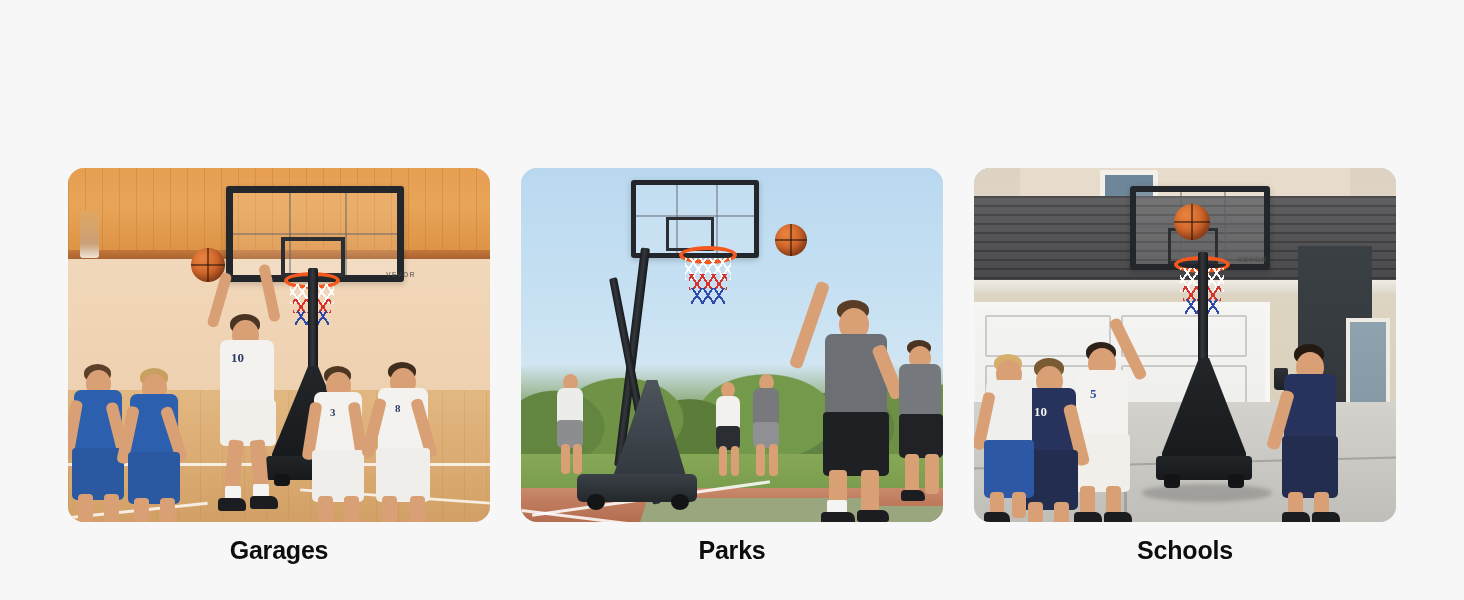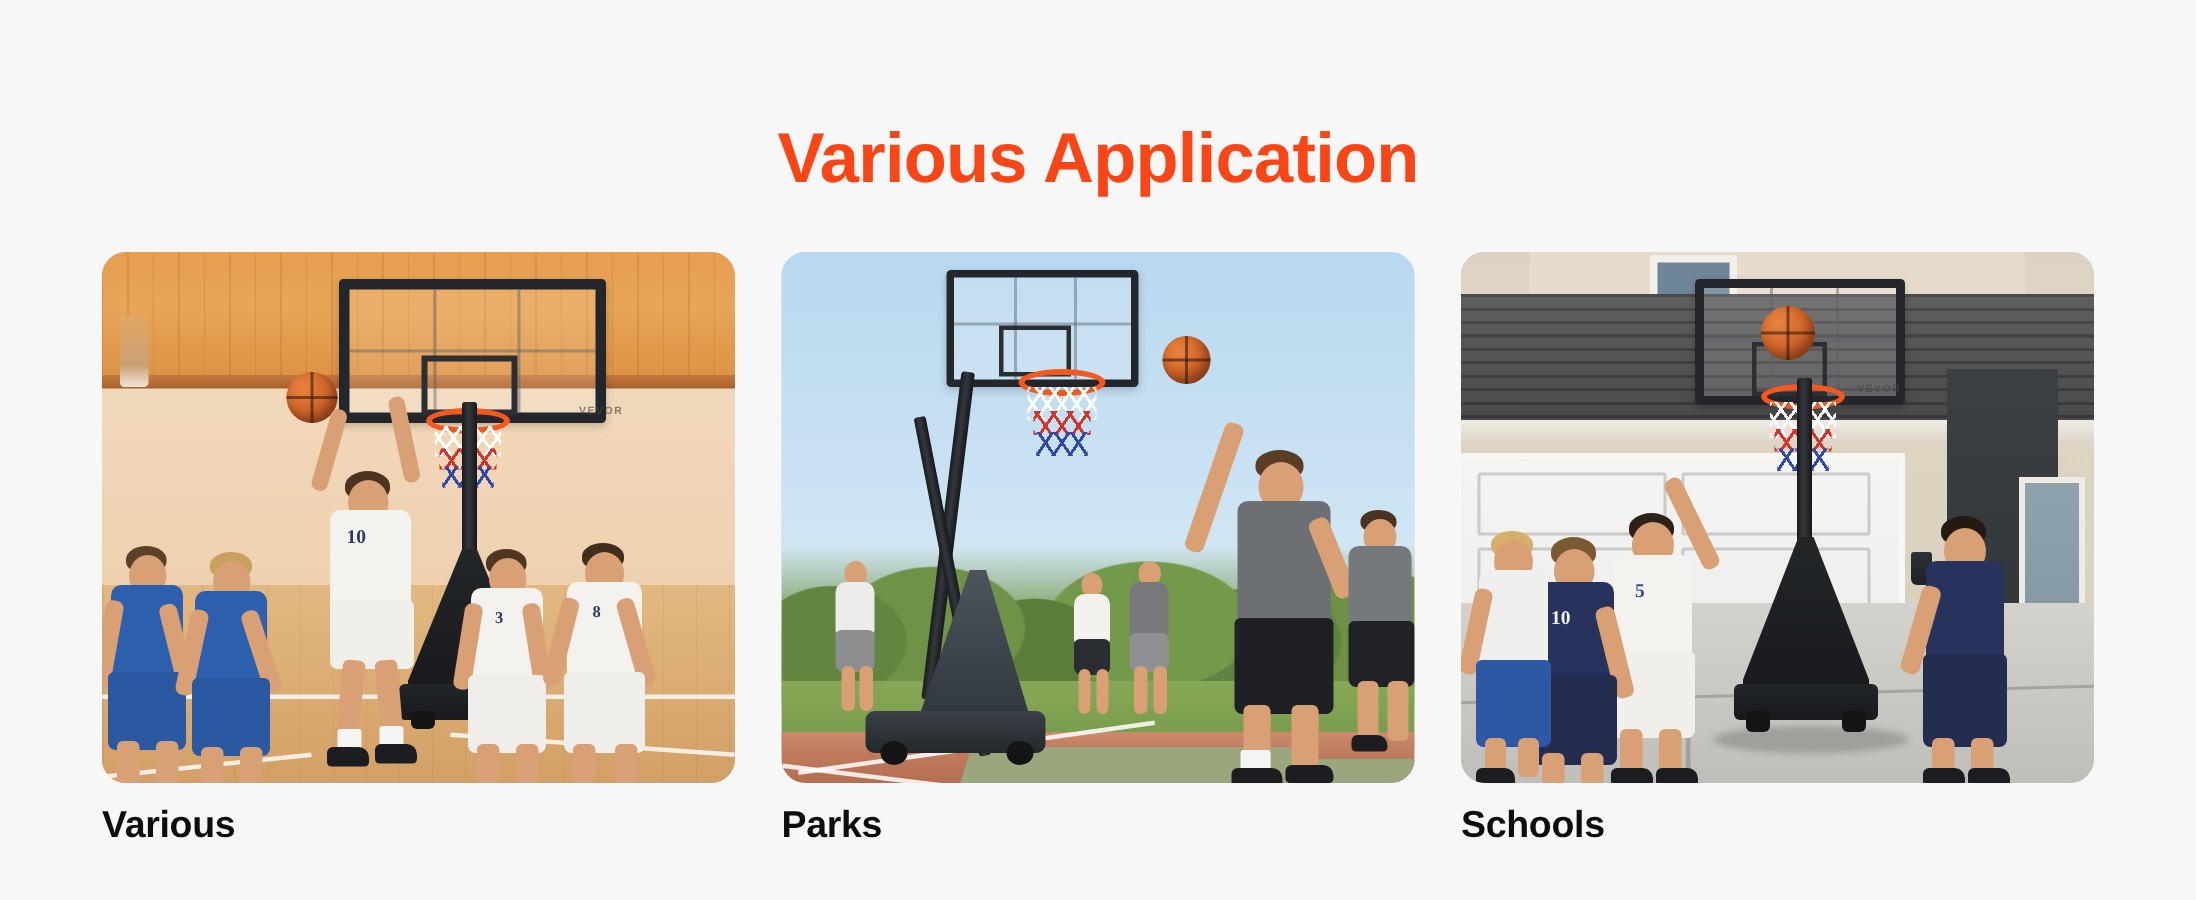--- a/index.html
+++ b/index.html
@@ -42,21 +42,21 @@
     left: 68px;
     width: 1328px;
     display: flex;
     justify-content: space-between;
   }
 
   .card {
     width: 422px;
     display: flex;
     flex-direction: column;
-    align-items: flex-start;
+    align-items: center;
   }
 
   .photo {
     position: relative;
     width: 422px;
     height: 354px;
     border-radius: 16px;
     overflow: hidden;
     background: #cfd6dc;
   }
@@ -316,21 +316,20 @@
     background: rgba(30,30,30,.22);
     border-radius: 50%;
     filter: blur(2px);
   }
 </style>
 </head>
 <body style="background: rgb(247, 247, 247);">
 
 <div class="banner">
 
-  <div class="headline" style="color: rgb(250, 70, 22);">Various Application</div>
 
   <div class="cards">
 
     <div class="card">
       <div class="photo">
 
         <div class="gym-wall"></div>
         <div class="gym-wood"></div>
         <div class="gym-wood-trim"></div>
         <div class="gym-pad"></div>
@@ -418,21 +417,21 @@
           <div class="torso" style="left:310px; top:220px; width:50px; height:66px; background:#f3f2ee;"></div>
           <div class="num" style="left:327px; top:234px; font-size:11px;">8</div>
           <div class="arm" style="left:300px; top:230px; width:12px; height:60px; transform:rotate(14deg);"></div>
           <div class="arm" style="left:350px; top:230px; width:12px; height:60px; transform:rotate(-16deg);"></div>
           <div class="shorts" style="left:308px; top:280px; width:54px; height:54px; background:#efeeea;"></div>
           <div class="leg" style="left:314px; top:328px; width:15px; height:28px;"></div>
           <div class="leg" style="left:342px; top:328px; width:15px; height:28px;"></div>
         </div>
 
       </div>
-      <div class="caption">Various</div>
+      <div class="caption">Garages</div>
     </div>
 
     <div class="card">
       <div class="photo">
 
         <div class="park-sky"></div>
         <div class="park-treeline"></div>
         <div class="park-grass"></div>
         <div class="park-court"></div>
         <div class="park-court-key" style="left:120px; top:330px; width:230px; height:42px; transform:skewX(-18deg);"></div>

